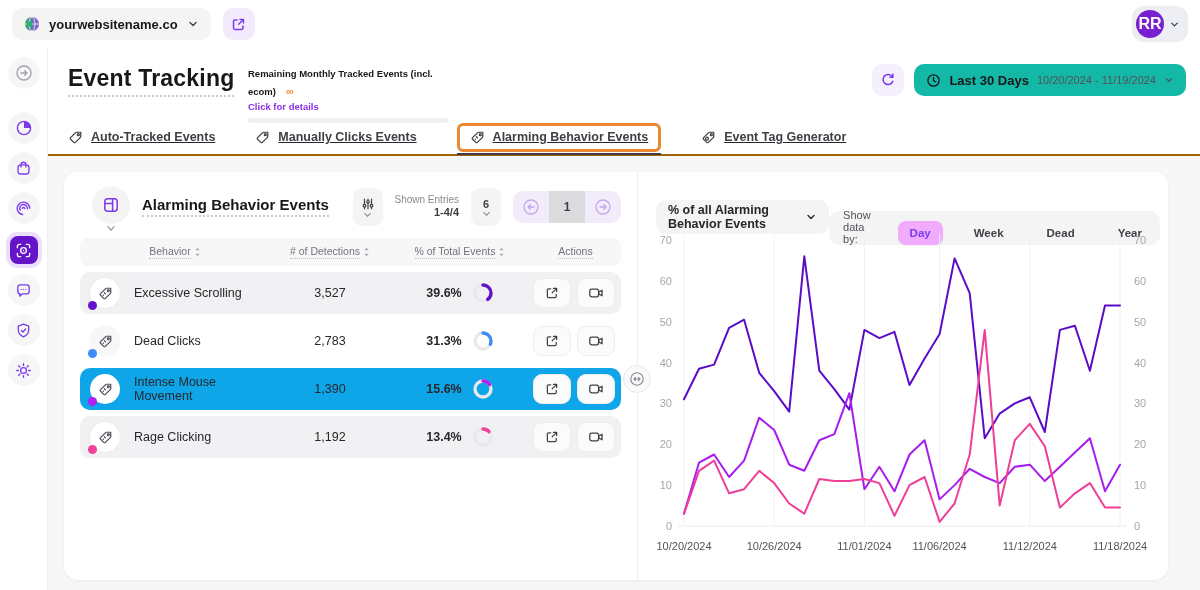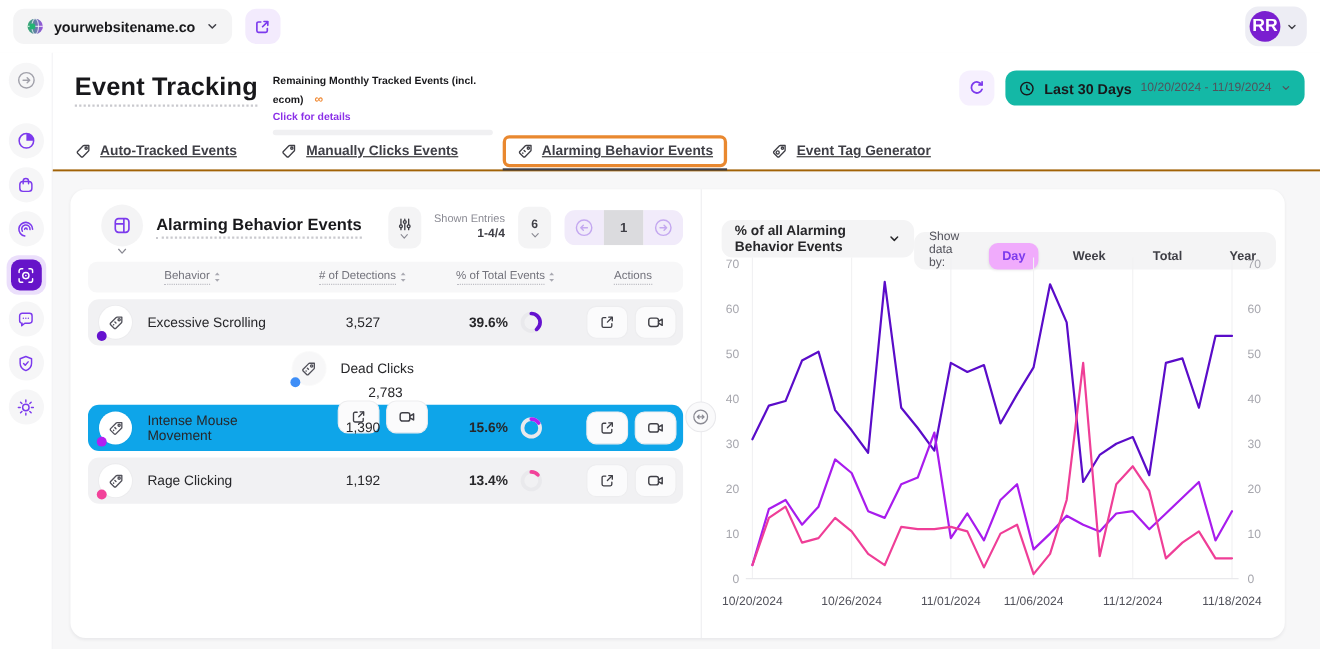--- a/index.html
+++ b/index.html
@@ -463,33 +463,40 @@
       <button class="act-btn">
                     <span>
   <svg class="ic" width="16" height="16" viewBox="0 0 16 16" fill="none" stroke="#3F3F46" stroke-width="1.3" stroke-linecap="round" stroke-linejoin="round">
     <rect x="1.8" y="4.2" width="8.8" height="7.6" rx="2"></rect>
     <path d="M10.6 7.2 L14 5.2 V10.8 L10.6 8.8"></path>
   </svg>
                     </span>
                   </button>
     </div>
               </div>
-              <div class="trow white" style="background: rgb(255, 255, 255); flex-direction: column;">
+              <div class="trow white" style="background: rgb(255, 255, 255);">
     <div class="c1">
       <span class="row-ic">
   <svg class="ic" width="15" height="15" viewBox="0 0 16 16" fill="none" stroke="#52525B" stroke-width="1.3" stroke-linecap="round" stroke-linejoin="round">
     <path d="M13.6 2.4 H9 c-.32 0-.63.13-.85.35 L2.75 8.15 a1.2 1.2 0 0 0 0 1.7 l3.4 3.4 a1.2 1.2 0 0 0 1.7 0 l5.4-5.4 c.22-.22.35-.53.35-.85 V2.4 Z"></path>
     <circle cx="11" cy="5" r="1.1"></circle>
                       <path d="M6.9 7.2 L7.9 8.2 M5.6 9.8 l.1.1" stroke-width="1.4"></path>
   </svg>
                     <span class="dot" style="background:#3E8EF7"></span>
                   </span>
       <span class="c-name">Dead Clicks</span>
     </div>
     <div class="c2">2,783</div>
+    <div class="c3">
+                  <span class="pctv">31.3%</span>
+                  <svg class="ic" width="22" height="22" viewBox="0 0 22 22">
+    <circle cx="11" cy="11" r="8" fill="none" stroke="#E9E9EC" stroke-width="3.4"></circle>
+    <circle cx="11" cy="11" r="8" fill="none" stroke="#3E8EF7" stroke-width="3.4" stroke-dasharray="15.733096009177684 50.26548245743669" stroke-linecap="round" transform="rotate(-90 11 11)"></circle>
+  </svg>
+                </div>
     <div class="c4">
       <button class="act-btn">
                     <span>
   <svg class="ic" width="14" height="14" viewBox="0 0 16 16" fill="none" stroke="#3F3F46" stroke-width="1.4" stroke-linecap="round" stroke-linejoin="round">
     <path d="M6.5 3.2 H4.2 C3.3 3.2 2.7 3.8 2.7 4.7 V11.8 C2.7 12.7 3.3 13.3 4.2 13.3 H11.3 C12.2 13.3 12.8 12.7 12.8 11.8 V9.5"></path>
     <path d="M9.6 2.7 H13.3 V6.4"></path>
                         <path d="M13 3 L8.2 7.8"></path>
   </svg>
                     </span>
                   </button>
@@ -603,21 +610,21 @@
               <span>
                 <svg class="ic" width="12" height="12" viewBox="0 0 16 16">
                     <path d="M4 6 L8 10 L12 6" fill="none" stroke="#27272A" stroke-width="1.8" stroke-linecap="round" stroke-linejoin="round"></path>
                   </svg>
               </span>
             </div>
             <div class="gran" id="gran">
               <span class="glbl">Show data by:</span>
             <button class="gopt on">Day</button>
                 <button class="gopt">Week</button>
-                <button class="gopt">Total</button>
+                <button class="gopt">Dead</button>
                 <button class="gopt">Year</button>
               </div>
           </div>
           <svg class="chart-svg" id="chart" width="530" height="344" viewBox="0 0 530 344">
               <line x1="46" y1="4" x2="46" y2="296" stroke="#F1F1F3" stroke-width="1"></line>
               <line x1="136.20689655172413" y1="4" x2="136.20689655172413" y2="296" stroke="#F1F1F3" stroke-width="1"></line>
               <line x1="226.41379310344828" y1="4" x2="226.41379310344828" y2="296" stroke="#F1F1F3" stroke-width="1"></line>
               <line x1="301.58620689655174" y1="4" x2="301.58620689655174" y2="296" stroke="#F1F1F3" stroke-width="1"></line>
               <line x1="391.7931034482759" y1="4" x2="391.7931034482759" y2="296" stroke="#F1F1F3" stroke-width="1"></line>
               <line x1="482" y1="4" x2="482" y2="296" stroke="#F1F1F3" stroke-width="1"></line>

